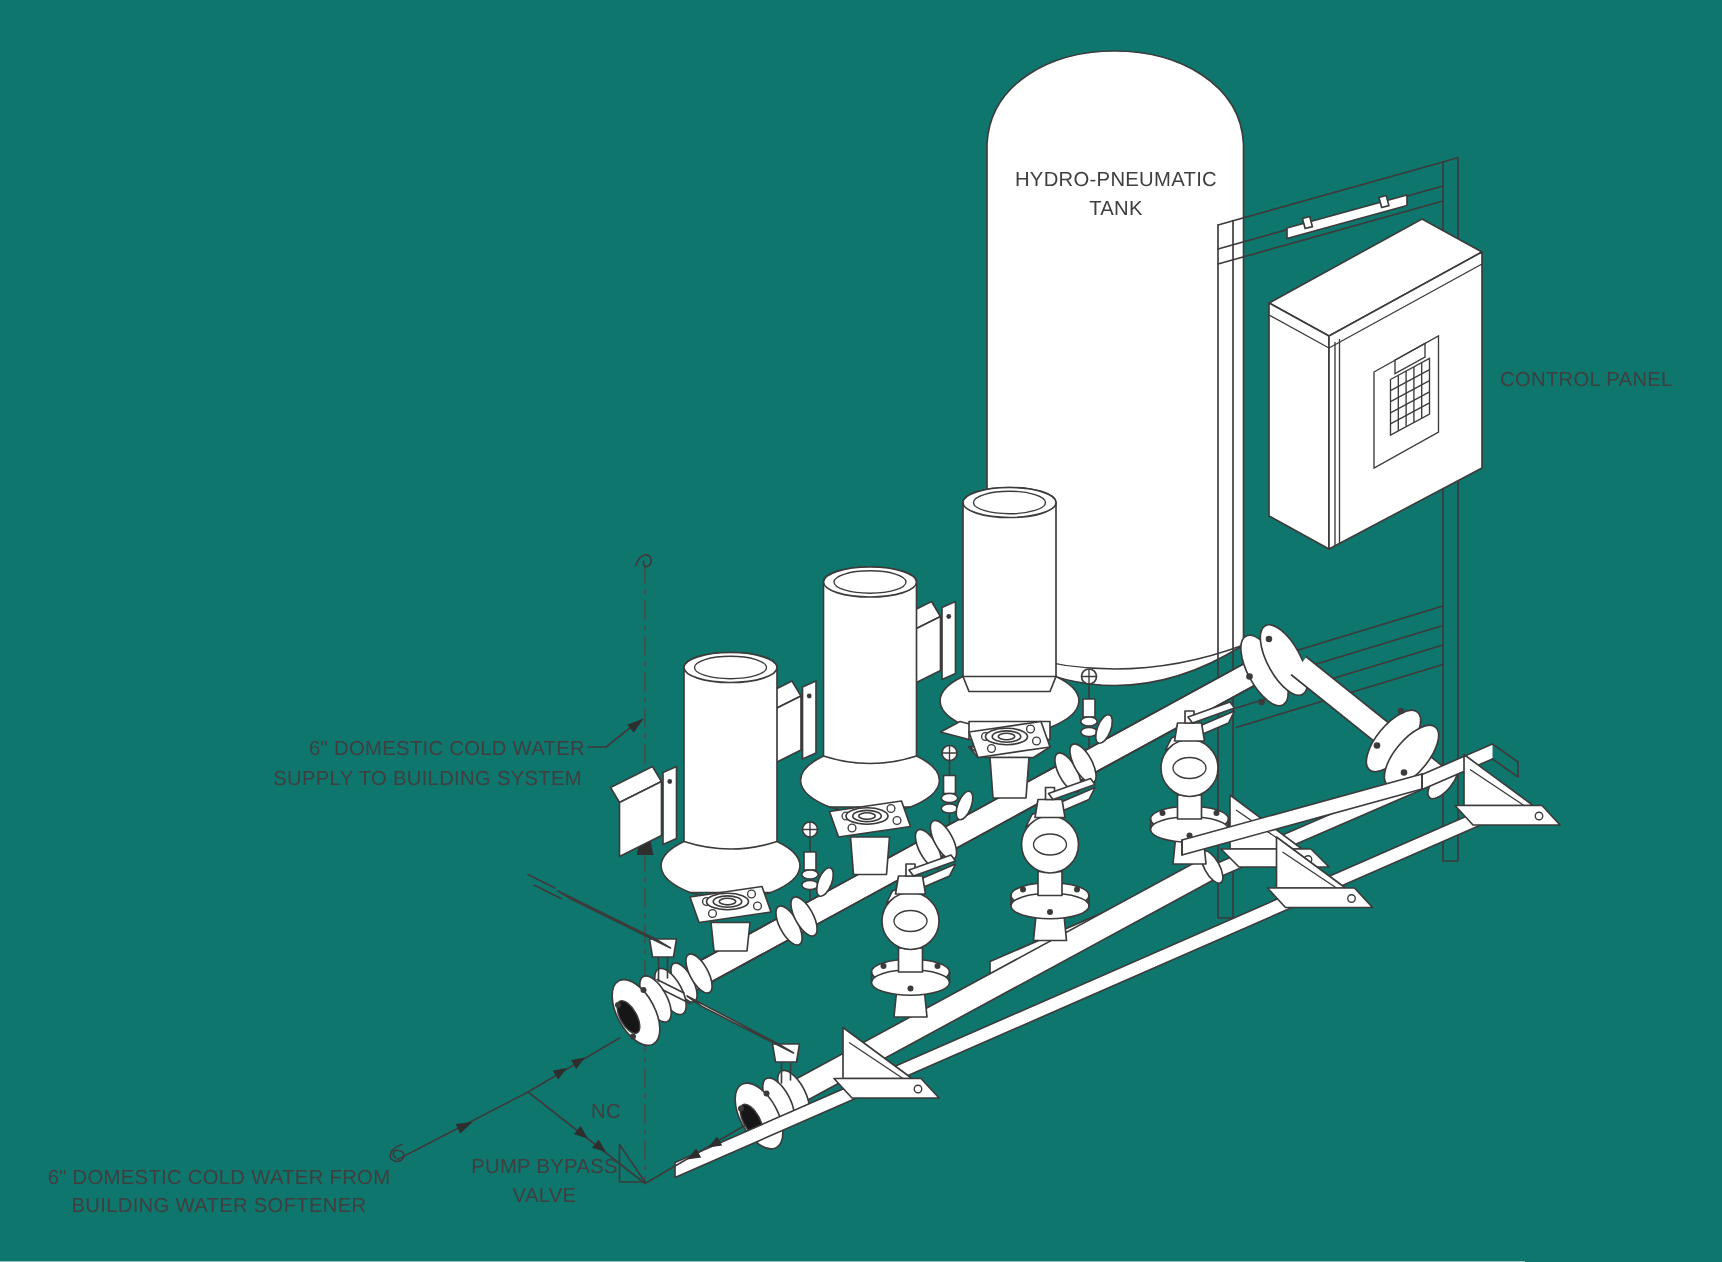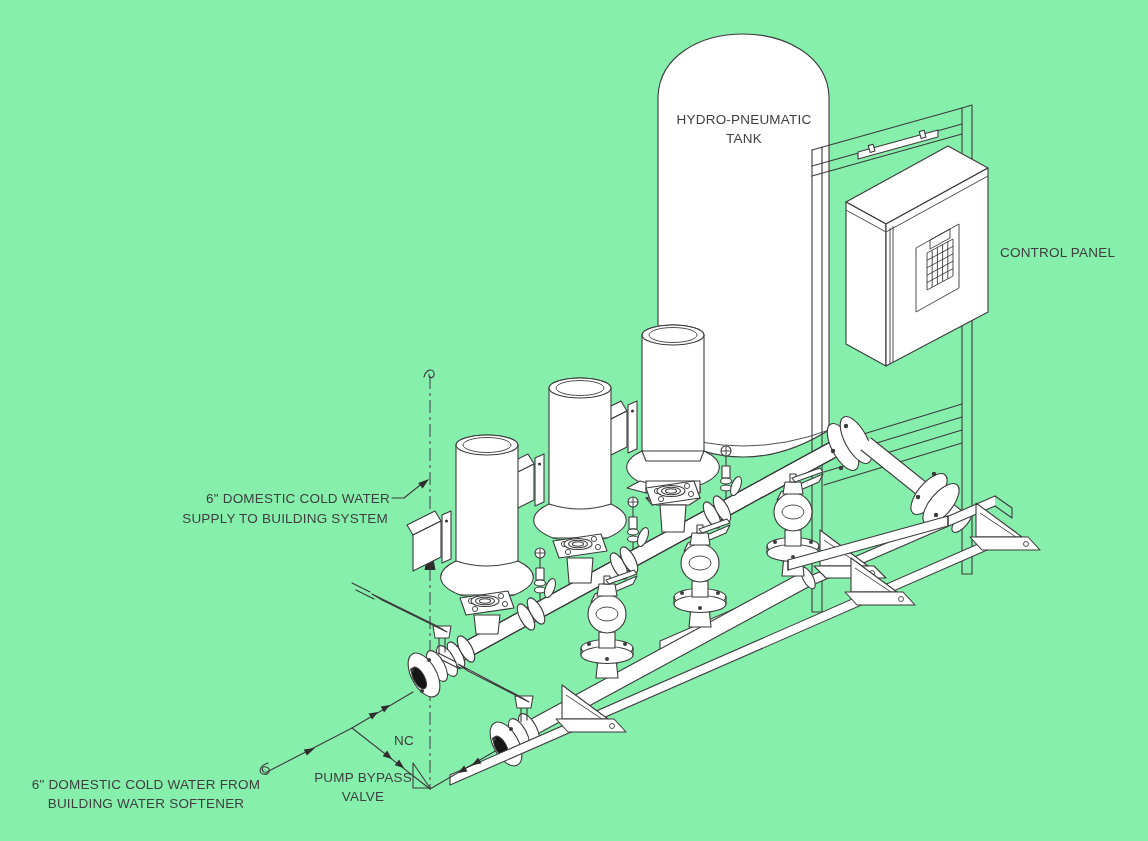--- a/index.html
+++ b/index.html
@@ -1,16 +1,16 @@
 <!DOCTYPE html>
 <html><head>
 <meta charset="utf-8">
 <style>
   html,body{margin:0;padding:0;background:#ffffff;}
-  #stage{position:relative;width:1148px;height:841px;background:#86efac;overflow:hidden;
+  #stage{position:relative;width:1148px;height:841px;background:#0f766e;overflow:hidden;
          font-family:"Liberation Sans", sans-serif;}
   svg{position:absolute;left:0;top:0;}
   text{font-family:"Liberation Sans", sans-serif;font-size:13.5px;fill:#3f3f3f;letter-spacing:.2px;}
   .ln{stroke:#3b3b3b;stroke-width:1.1;fill:none;stroke-linecap:round;stroke-linejoin:round;}
   .lnw{stroke:#3b3b3b;stroke-width:1.1;fill:#ffffff;stroke-linejoin:round;}
   .thin{stroke:#3b3b3b;stroke-width:.9;fill:none;}
   .dark{fill:#161616;stroke:#3b3b3b;stroke-width:1;}
   .dot{fill:#3b3b3b;stroke:none;}
   .arrow{fill:#2e2e2e;stroke:none;}
   .cl{stroke:#4a4a4a;stroke-width:1.1;fill:none;stroke-dasharray:13 4 3 4;}

